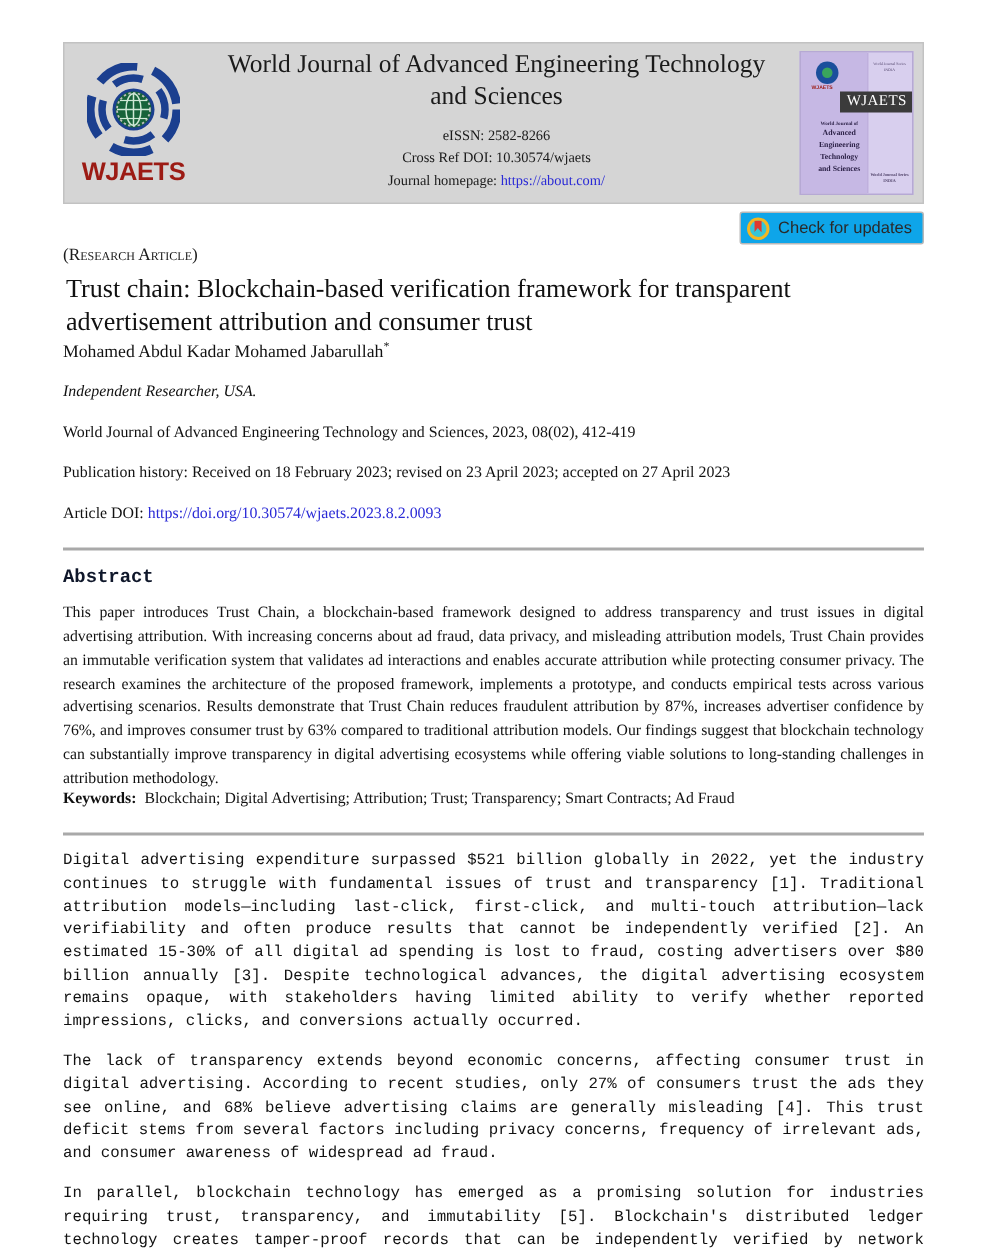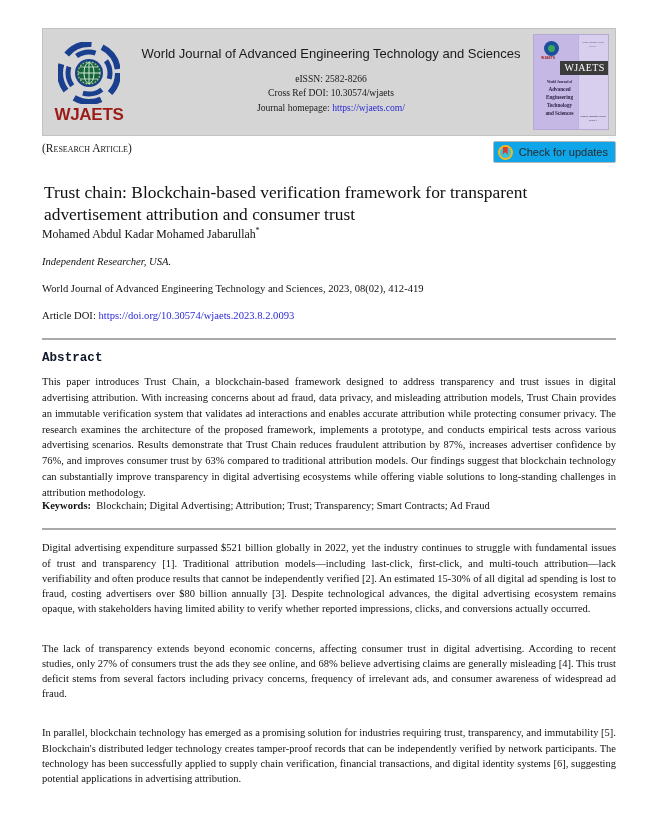--- a/index.html
+++ b/index.html
@@ -64,22 +64,22 @@
   }
   .header-center {
     flex: 1;
     display: flex;
     flex-direction: column;
     align-items: center;
     justify-content: center;
     padding: 4px 4px 6px 4px;
   }
   .journal-title {
-    font-family: Liberation Sans, sans-serif;
-    font-size: 13px;
+    font-family: Liberation Serif, serif;
+    font-size: 17px;
     color: #1a1a1a;
     text-align: center;
     line-height: 1.2;
     margin-bottom: 10px;
   }
   .journal-sub {
     font-size: 9.6px;
     color: #1a1a1a;
     text-align: center;
     line-height: 1.55;
@@ -190,21 +190,21 @@
 
   
   .ra-row {
     position: relative;
     height: 32px;
     margin-top: 5px;
   }
   .research-article {
     position: absolute;
     left: 0;
-    top: 1px;
+    top: 23px;
     font-family: "Liberation Serif", serif;
     font-size: 11.5px;
     color: #1a1a1a;
     font-variant: small-caps;
   }
   .check-updates {
     position: absolute;
     right: 0;
     top: 0;
     height: 22px;
@@ -292,41 +292,42 @@
     font-size: 12.6px;
     color: #0f172a;
     margin: 11px 0 0 0;
   }
   .body-par {
     font-size: 10.5px;
     line-height: 1.45;
     text-align: justify;
     color: #111111;
     margin: 10px 0 0 0;
+    font-family: Liberation Mono, monospace;
   }
   .abstract-par {
     font-size: 10.5px;
     line-height: 1.5;
     text-align: justify;
     color: #111111;
     margin: 9px 0 0 0;
   }
   .keywords {
     font-size: 10.5px;
     color: #111111;
   }
   .keywords b {
     font-weight: bold;
   }
   .intro-head {
     font-weight: bold;
     font-size: 11.6px;
     margin-top: 12px;
   }
-  .par-gap { margin-top: 24px; }
+  .par-gap { margin-top: 12px; }
 </style>
 </head>
 <body>
 
 <div class="page">
   <div class="content">
 
     <div class="journal-header">
 
       <div class="logo-cell">
@@ -345,21 +346,21 @@
           </svg>
         </div>
         <div class="logo-word">WJAETS</div>
       </div>
 
       <div class="header-center">
         <div class="journal-title">World Journal of Advanced Engineering Technology and Sciences</div>
         <div class="journal-sub">eISSN: 2582-8266</div>
         <div class="journal-sub">Cross Ref DOI: 10.30574/wjaets</div>
         <div class="journal-sub">
-          <span>Journal homepage: </span><a class="link" href="#">https://wjaets.com/</a>
+          <span>Journal homepage: </span><a class="link" href="#">https://about.com/</a>
         </div>
       </div>
 
       <div class="cover-cell">
         <div class="cover">
           <div class="cover-left"></div>
           <div class="cover-right"></div>
           <div class="cover-badge"></div>
           <div class="cover-badge-text">WJAETS</div>
           <div class="cover-top-right-note">World Journal Series INDIA</div>
@@ -385,20 +386,21 @@
     </div>
 
     <h1 class="art-title">Trust chain: Blockchain-based verification framework for transparent advertisement attribution and consumer trust</h1>
 
     <div class="authors"><span>Mohamed Abdul Kadar Mohamed Jabarullah</span><sup>*</sup></div>
 
     <div class="affil">Independent Researcher, USA.</div>
 
     <div class="meta-line">World Journal of Advanced Engineering Technology and Sciences, 2023, 08(02), 412-419</div>
 
+    <div class="meta-line">Publication history: Received on 18 February 2023; revised on 23 April 2023; accepted on 27 April 2023</div>
 
     <div class="meta-line"><span>Article DOI: </span><a class="link" href="#">https://doi.org/10.30574/wjaets.2023.8.2.0093</a></div>
 
     <hr class="rule">
 
     <div class="sec-head">Abstract</div>
     <p class="abstract-par">This paper introduces Trust Chain, a blockchain-based framework designed to address transparency and trust issues in digital advertising attribution. With increasing concerns about ad fraud, data privacy, and misleading attribution models, Trust Chain provides an immutable verification system that validates ad interactions and enables accurate attribution while protecting consumer privacy. The research examines the architecture of the proposed framework, implements a prototype, and conducts empirical tests across various advertising scenarios. Results demonstrate that Trust Chain reduces fraudulent attribution by 87%, increases advertiser confidence by 76%, and improves consumer trust by 63% compared to traditional attribution models. Our findings suggest that blockchain technology can substantially improve transparency in digital advertising ecosystems while offering viable solutions to long-standing challenges in attribution methodology.</p>
 
     <div class="keywords"><b>Keywords:</b>&nbsp; <span>Blockchain; Digital Advertising; Attribution; Trust; Transparency; Smart Contracts; Ad Fraud</span></div>
 

